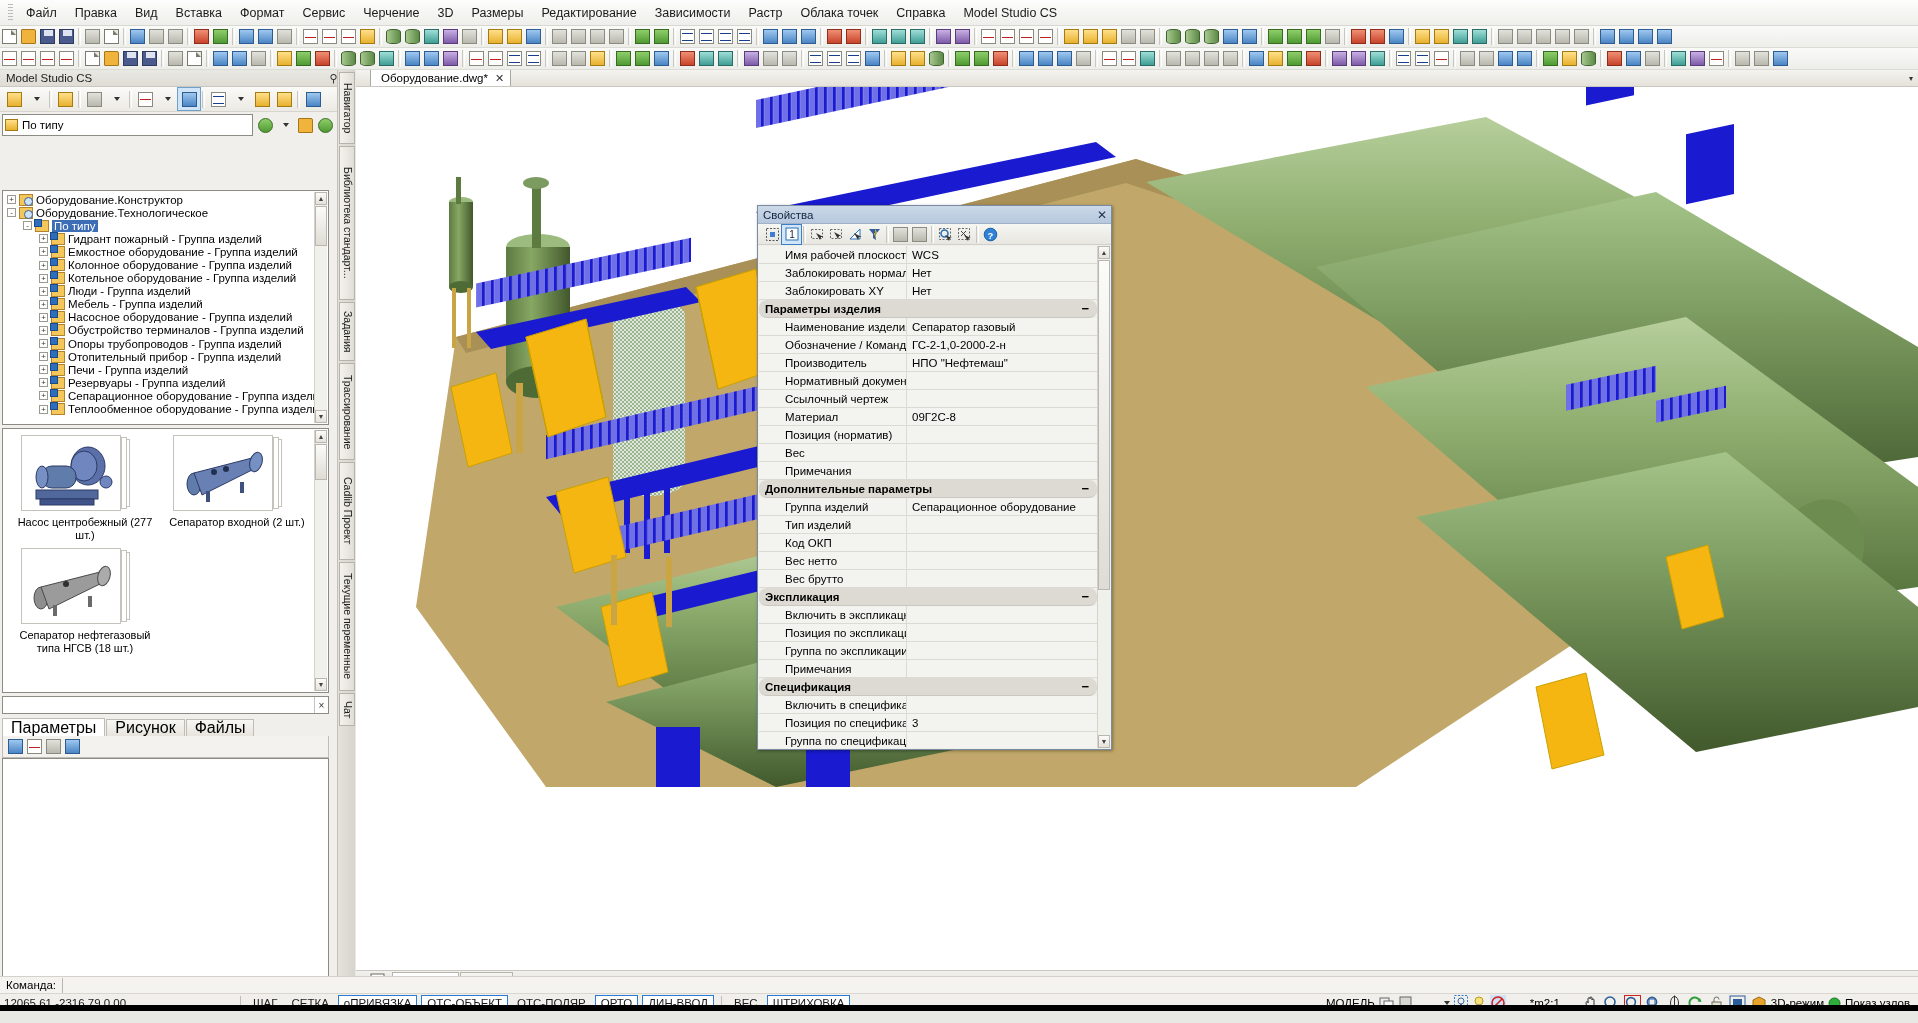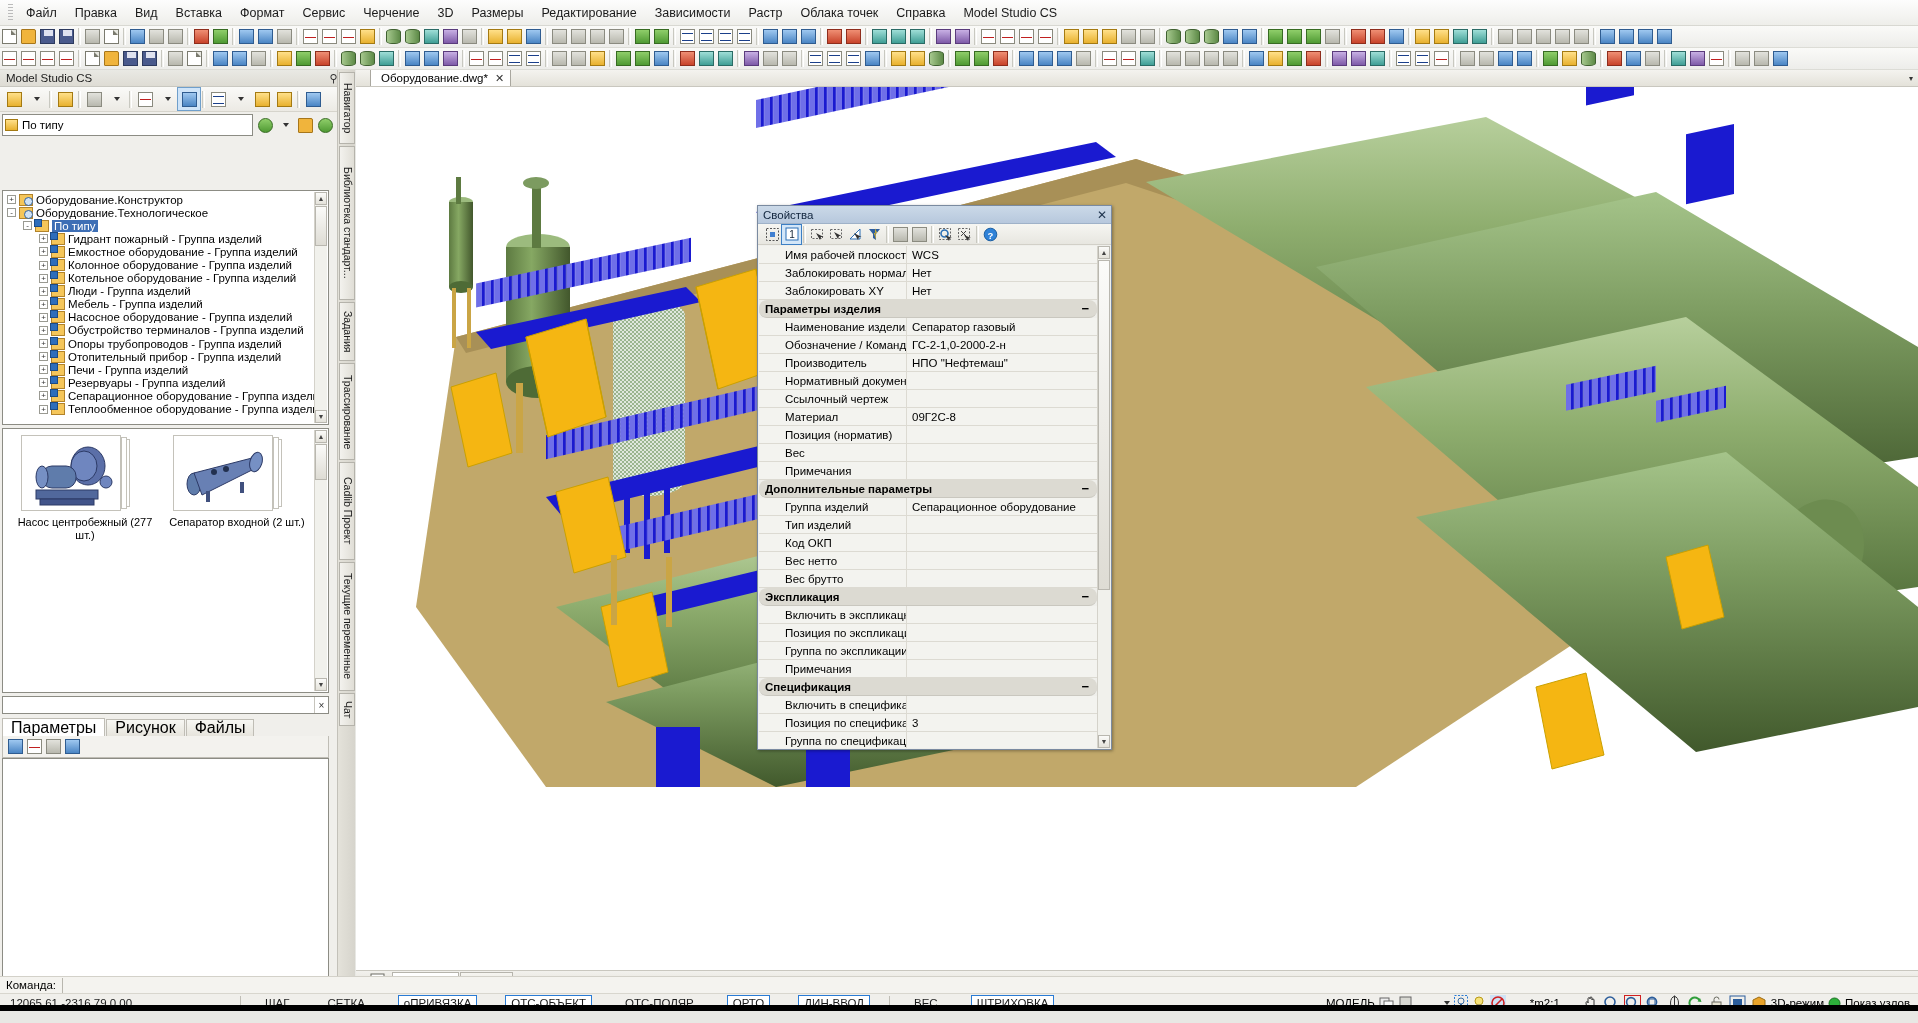--- a/index.html
+++ b/index.html
@@ -154,22 +154,22 @@
     border: 1px solid #b6b4ac; background: linear-gradient(#f6f5f1,#e6e4dc); margin-right: 1px; cursor: default;}
   .btab.act { background: #fff; border-bottom-color: #fff; }
   .btabs-ico { width:16px;height:14px;margin-right:6px; }
 
   
   .statusbar { position: absolute; left: 0; bottom: 12px; width: 1918px; height: 35px; background: #f0efeb; border-top: 1px solid #d3d1c9; }
   .cmdline { position: absolute; left: 0; top: 0; width: 1918px; height: 17px;
     background: #f4f3ef; border-bottom: 1px solid #d8d6ce; display: flex; align-items: center; font-size: 11.5px; padding-left: 6px; }
   .cmdline .inp { flex: 1; height: 15px; margin-left: 6px; background: #f4f3ef; border-left: 1px solid #b8b6ae; }
   .sbrow { position: absolute; left: 0; top: 17px; width: 1918px; height: 18px; display: flex; align-items: center; font-size: 11.5px; }
-  .coords { padding-left: 10px; width: 235px; color: #1a1a1a; }
-  .sbtn { padding: 1px 5px; margin: 0 14px; color: #1a1a1a; cursor: default; }
+  .coords { padding-left: 4px; width: 235px; color: #1a1a1a; }
+  .sbtn { padding: 1px 5px; margin: 0 2px; color: #1a1a1a; cursor: default; }
   .sbtn.on { border: 1px solid #2a7bd4; background: #fff; }
   .sbsep { width: 1px; height: 14px; background: #c0beb6; margin: 0 5px; }
   .sbright { margin-left: auto; display: flex; align-items: center; padding-right: 8px; gap: 4px; }
   .blackbar { position: absolute; left: 0; bottom: 0; width: 1918px; height: 6px; background: #000; }
 
   
   .propdlg { position: absolute; left: 757px; top: 205px; width: 355px; height: 545px;
     background: #efefeb; border: 1px solid #7a8aa0; box-shadow: 1px 1px 3px rgba(0,0,0,.35); }
   .pd-title { height: 18px; background: linear-gradient(#cbd9e8,#b7c8dd); display: flex; align-items: center;
     padding-left: 5px; font-size: 11.5px; color: #10243c; border-bottom: 1px solid #9fb2c8; }
@@ -972,20 +972,35 @@
                   <ellipse cx="20" cy="48" rx="7" ry="11" fill="#5f7cab" stroke="#2c3a66"></ellipse>
                   <polygon points="20,37 78,22 86,30 28,59" fill="#6880b4" stroke="#2c3a66"></polygon>
                   <ellipse cx="82" cy="26" rx="6" ry="10" fill="#7690c4" stroke="#2c3a66" transform="rotate(16 82 26)"></ellipse>
                   <circle cx="40" cy="36" r="3" fill="#22304f"></circle>
                   <circle cx="52" cy="33" r="3" fill="#22304f"></circle>
                   <rect x="32" y="55" width="4" height="11" fill="#40507e"></rect>
                   <rect x="66" y="46" width="4" height="11" fill="#40507e"></rect>
                 </svg></div>
             </div>
             <div class="pcap">Сепаратор входной (2 шт.)</div>
+          </div>
+          <div class="pitem">
+            <div class="pthumb">
+              <div class="s2"></div>
+              <div class="s1"></div>
+              <div class="pg"><svg viewBox="0 0 100 76" width="100" height="76">
+                  <ellipse cx="19" cy="49" rx="7" ry="11" fill="#8e8e8e" stroke="#4a4a4a"></ellipse>
+                  <polygon points="19,38 78,23 86,31 27,60" fill="#9b9b9b" stroke="#4a4a4a"></polygon>
+                  <ellipse cx="82" cy="27" rx="6" ry="10" fill="#ababab" stroke="#4a4a4a" transform="rotate(16 82 27)"></ellipse>
+                  <circle cx="44" cy="35" r="3" fill="#2f2f2f"></circle>
+                  <rect x="31" y="56" width="4" height="11" fill="#6a6a6a"></rect>
+                  <rect x="66" y="47" width="4" height="11" fill="#6a6a6a"></rect>
+                </svg></div>
+            </div>
+            <div class="pcap">Сепаратор нефтегазовый типа НГСВ (18 шт.)</div>
           </div>
         </div>
       <div class="pscroll">
         <div class="up">▲</div>
         <div class="thumb"></div>
         <div class="dn">▼</div>
       </div>
     </div>
 
     <div class="lp-filter">

